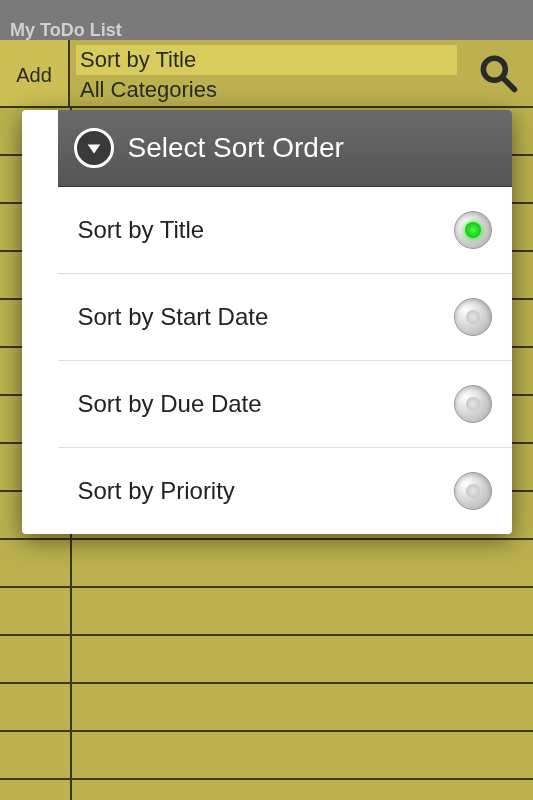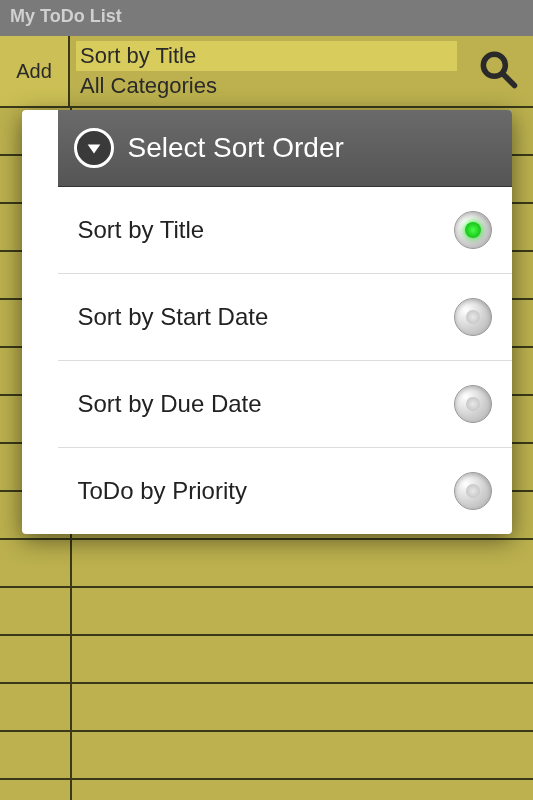--- a/index.html
+++ b/index.html
@@ -7,24 +7,24 @@
       width: 533px;
       height: 800px;
       font-family: Arial, sans-serif;
       background: #b8b060;
       overflow: hidden;
       position: relative;
     }
     .title-bar {
       background: #7a7a7a;
       color: #d0d0d0;
-      padding: 6px 10px;
+      padding: 20px 10px;
       font-size: 18px;
       font-weight: bold;
-      height: 36px;
+      height: 30px;
     }
     .toolbar {
       display: flex;
       align-items: stretch;
       background: #bcb14e;
       border-bottom: 2px solid #0f172a;
       height: 72px;
     }
     .add-btn {
       width: 70px;
@@ -204,17 +204,17 @@
     </div>
     <div class="option-row">
       <span>Sort by Start Date</span>
       <span class="radio"></span>
     </div>
     <div class="option-row">
       <span>Sort by Due Date</span>
       <span class="radio"></span>
     </div>
     <div class="option-row">
-      <span>ToDo by Priority</span>
+      <span>Sort by Priority</span>
       <span class="radio"></span>
     </div>
   </div>
 </div>
 
 </body></html>

